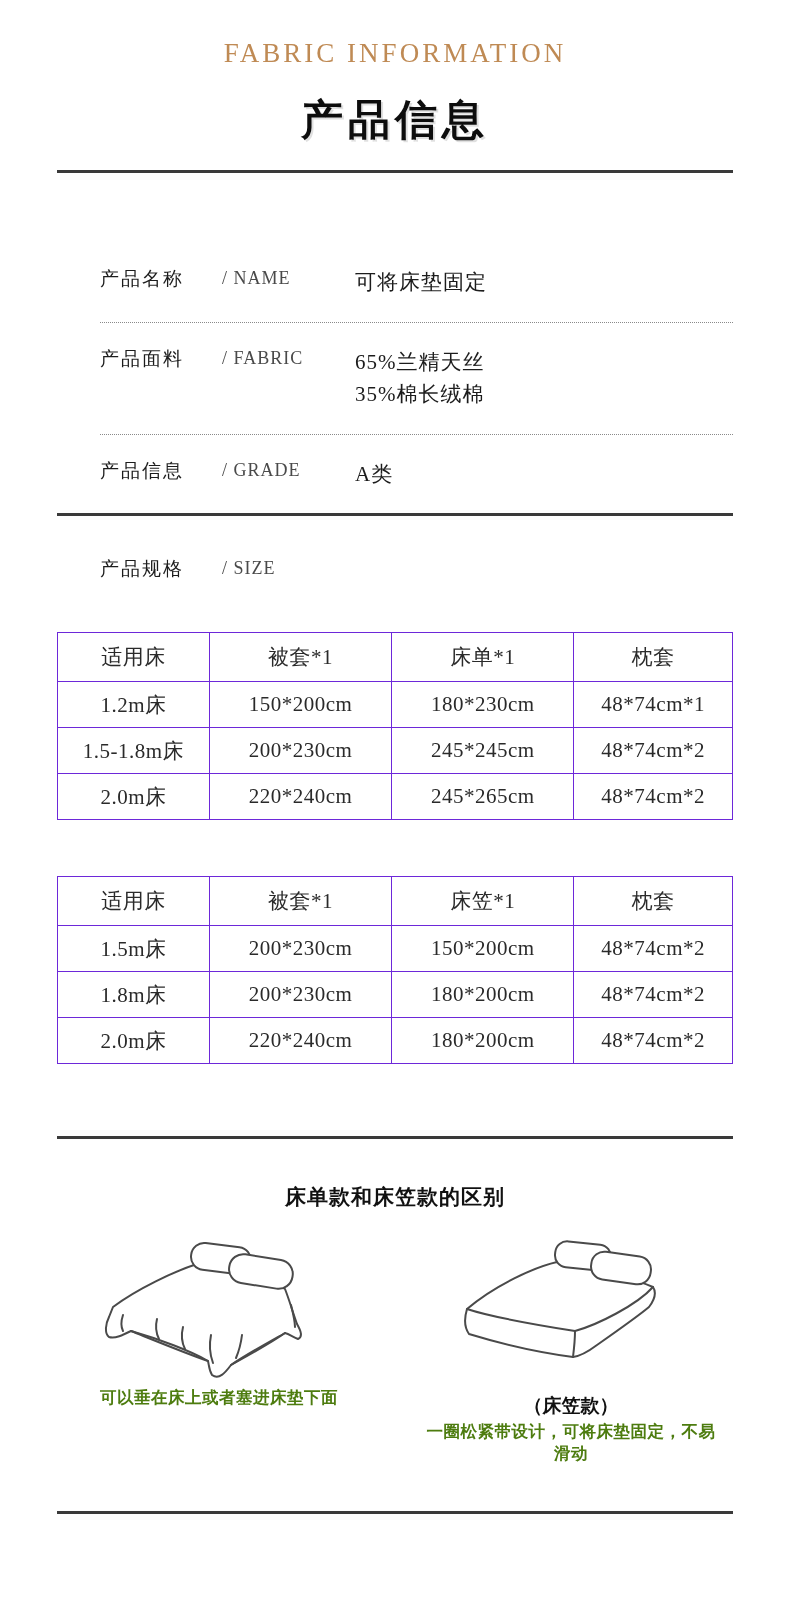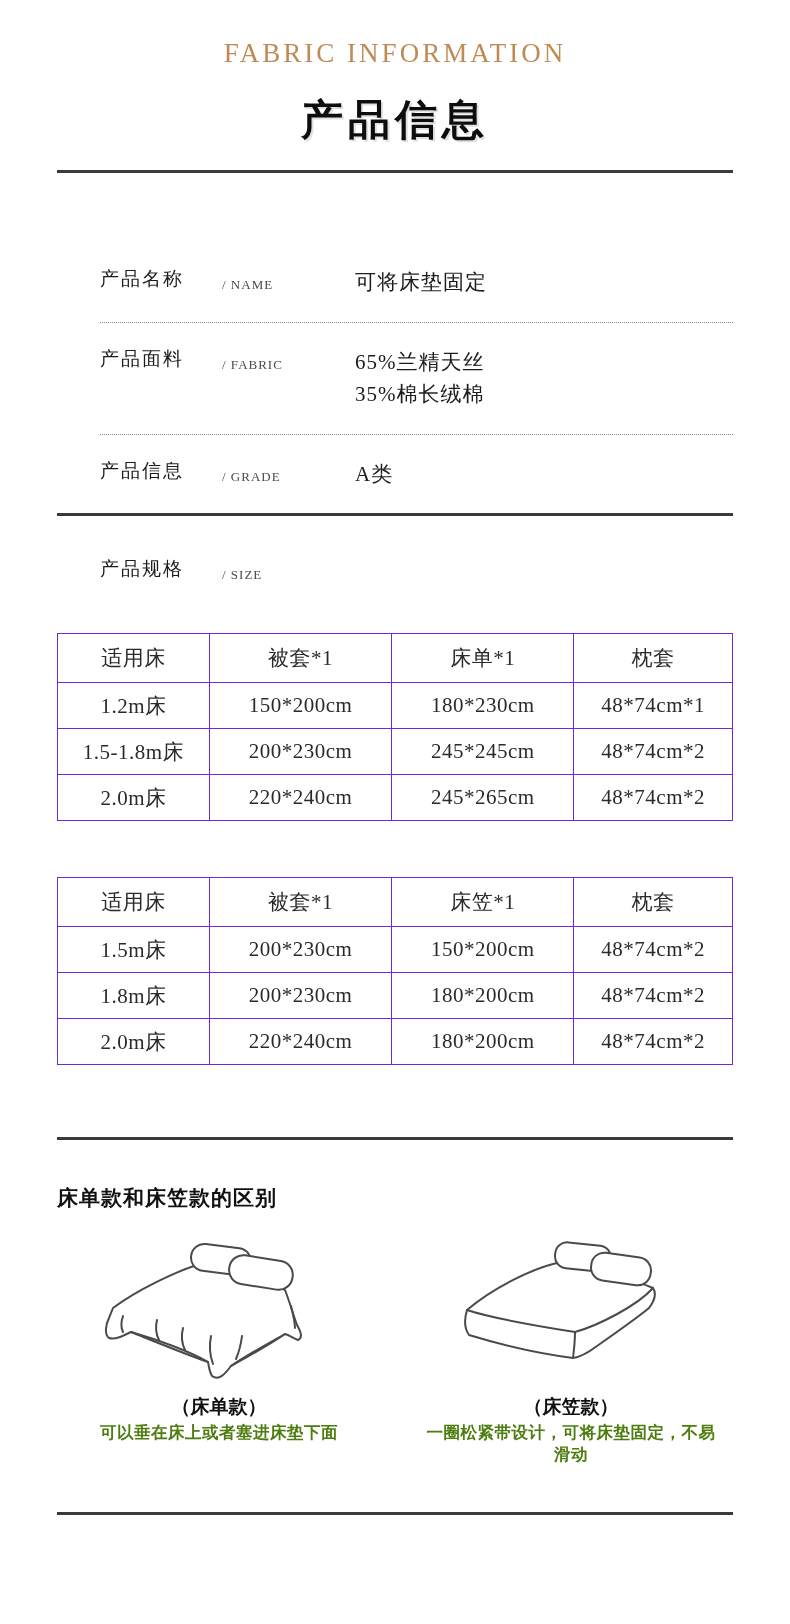--- a/index.html
+++ b/index.html
@@ -27,21 +27,21 @@
   .rule.r1{margin-top:22px;}
 
   
   .specs{margin:34px 0 0 43px;padding-top:36px;}
   .spec-row{
     display:flex;align-items:flex-start;
     padding:23px 0;border-bottom:1px dotted #8a8a8a;
   }
   .spec-row:last-child{border-bottom:none;}
   .spec-zh{font-size:19px;width:122px;letter-spacing:2px;color:#1c1c1c;flex:none;}
-  .spec-en{font-size:13px;color:#4a4a4a;width:133px;margin-top:11px;letter-spacing:1px;flex:none;}
+  .spec-en{font-size:18px;color:#4a4a4a;width:133px;margin-top:2px;letter-spacing:1px;flex:none;}
   .spec-val{font-size:21px;line-height:1.55;color:#1c1c1c;letter-spacing:1px;}
 
   
   .size-head{display:flex;align-items:flex-start;margin:40px 0 0 43px;}
   .size-head .spec-en{width:auto;}
 
   
   table.size-table{
     width:676px;border-collapse:collapse;margin-top:50px;
     table-layout:fixed;
@@ -55,21 +55,21 @@
   table.size-table col.c1{width:22.5%;}
   table.size-table col.c2{width:27%;}
   table.size-table col.c3{width:27%;}
   table.size-table col.c4{width:23.5%;}
   th.red{color:#c80000;font-weight:bold;}
   table.t2{margin-top:56px;}
   .rule.r3{margin-top:72px;}
 
   
   .cmp-title{
-    margin-top:44px;text-align:left;
+    margin-top:44px;text-align:center;
     font-family:"Liberation Sans","DejaVu Sans",sans-serif;
     font-size:21px;font-weight:bold;color:#111;letter-spacing:1px;
   }
   .cmp-figs{display:flex;justify-content:center;gap:52px;margin-top:16px;}
   .cmp-fig{width:300px;text-align:center;}
   .cmp-fig svg{display:block;margin:0 auto;}
   .cmp-cap{
     font-family:"Liberation Sans","DejaVu Sans",sans-serif;
     font-size:19px;font-weight:bold;color:#111;margin-top:8px;
   }
@@ -209,21 +209,20 @@
         <path d="M104 100 C102 108 103 116 106 122"></path>
         <path d="M132 108 C130 118 131 128 134 136"></path>
         <path d="M163 108 C162 116 160 124 157 131"></path>
         <path d="M44 88 C42 94 42 100 44 104"></path>
         <path d="M212 78 C214 86 216 94 216 100"></path>
 
         <rect x="112" y="18" width="60" height="27" rx="13" transform="rotate(7 142 31)" fill="#fff"></rect>
         <rect x="150" y="30" width="64" height="29" rx="14" transform="rotate(9 182 44)" fill="#fff"></rect>
       </svg>
       </span>
-      <div class="cmp-cap">（床单款）</div>
       <div class="cmp-desc">可以垂在床上或者塞进床垫下面</div>
     </div>
 
     <div class="cmp-fig">
       <span>
       <svg width="280" height="158" viewBox="0 0 280 158" fill="none" stroke="#4a4a4a" stroke-width="2" stroke-linecap="round" stroke-linejoin="round">
 
         <path d="M36 82 C64 58 104 40 126 35 C164 42 204 52 222 60 C206 78 166 98 144 104 C106 98 60 90 36 82 Z"></path>
 
         <path d="M36 82 C33 92 33 100 38 107 C74 118 112 126 142 130 C150 129 158 124 166 118 C186 104 206 90 218 80 C224 72 226 66 222 60"></path>

